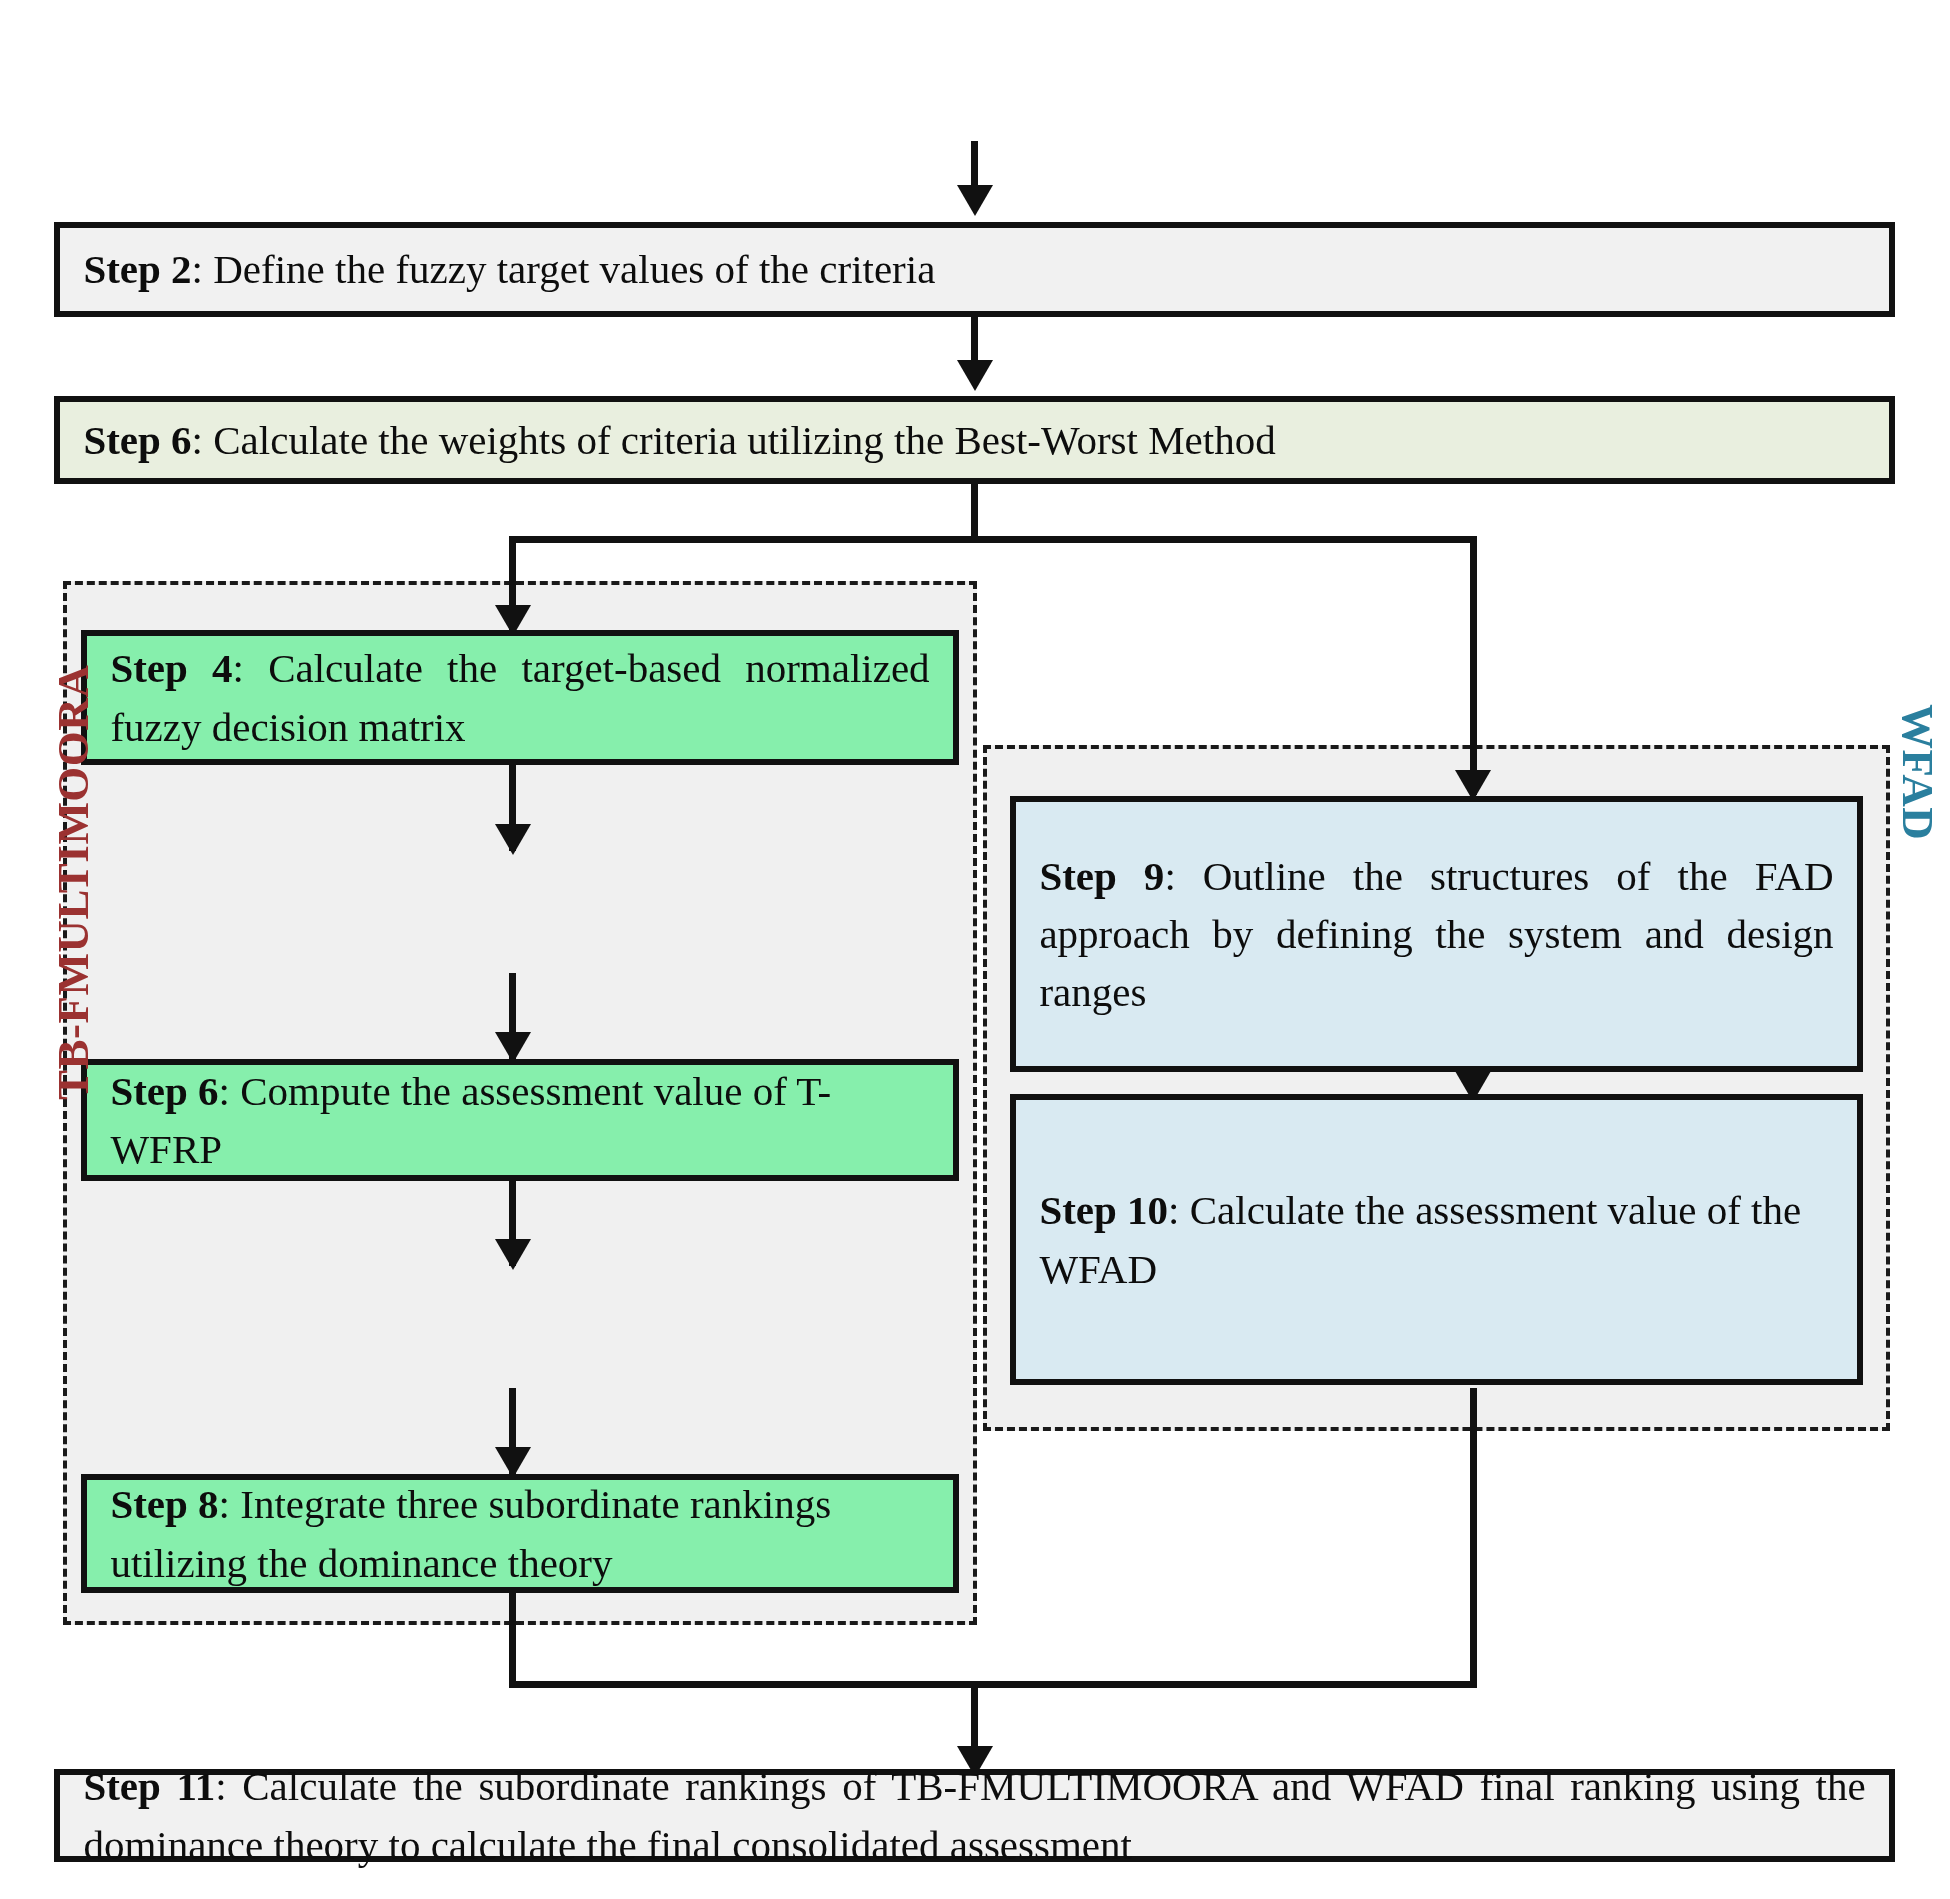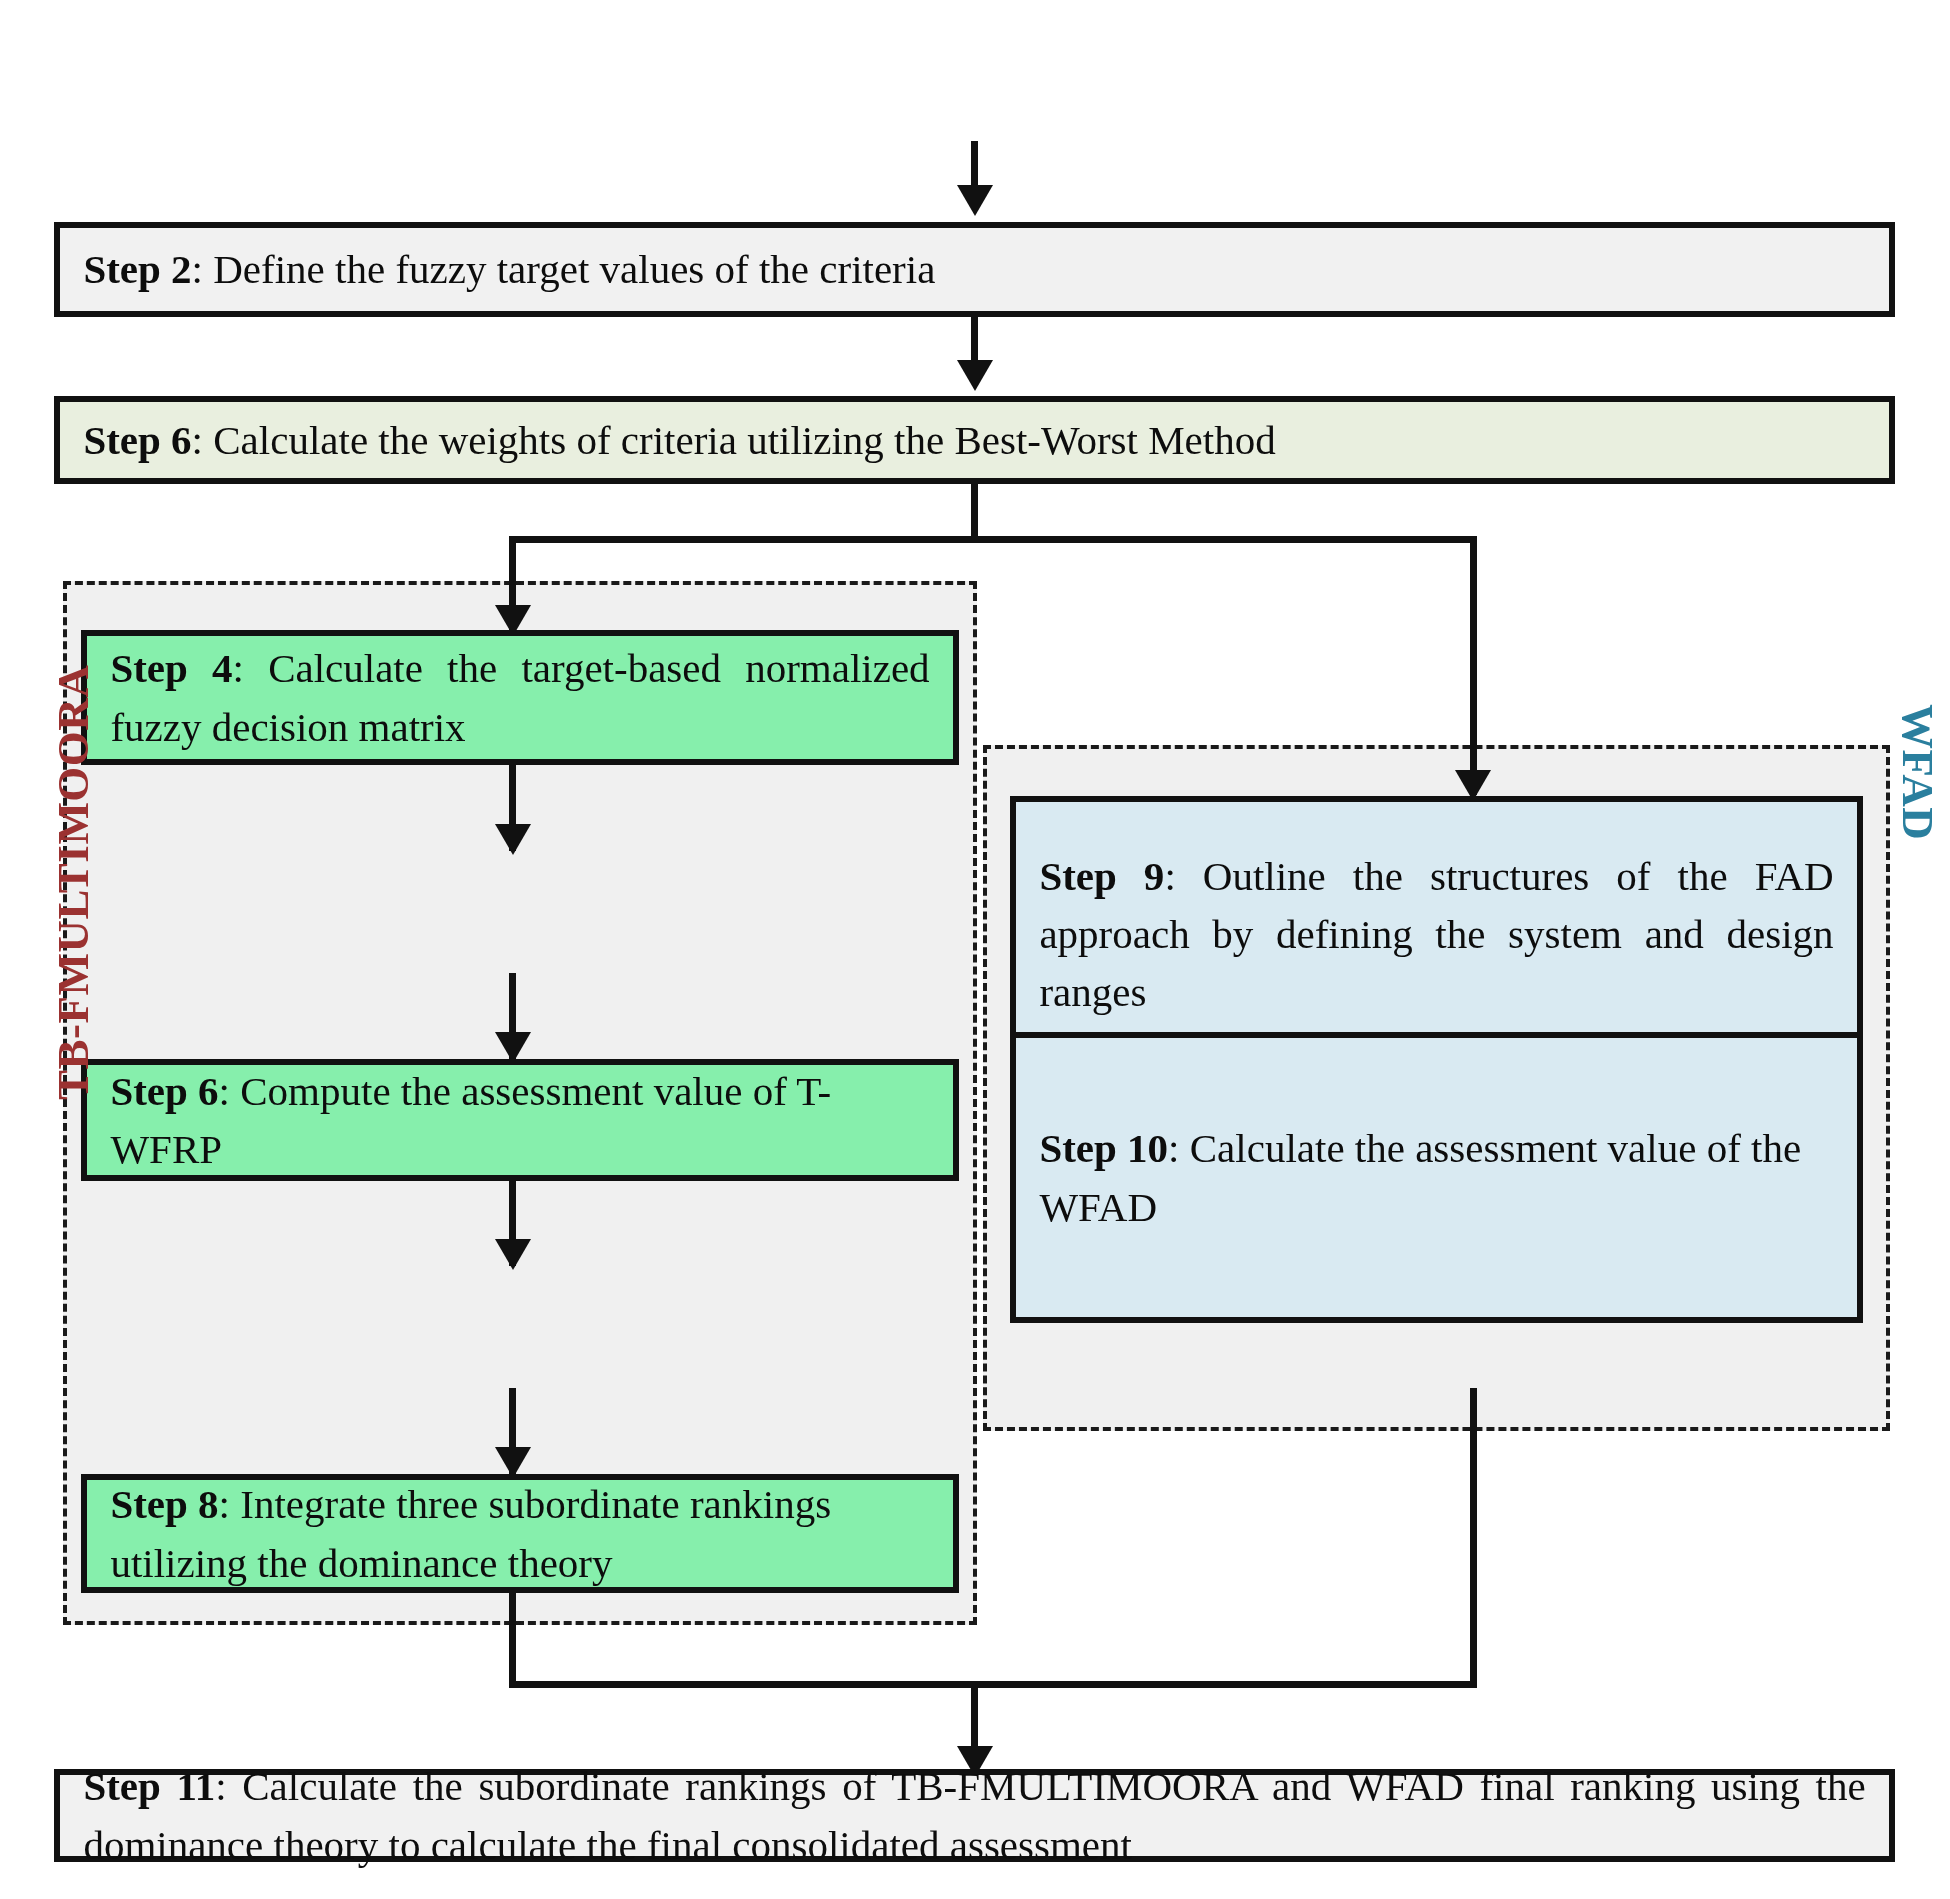--- a/index.html
+++ b/index.html
@@ -162,21 +162,21 @@
     </div>
   </div>
 
   <div class="box blue" style="left:1010px;top:796px;width:853px;height:276px;">
     <div class="txt">
       <b>Step 9</b><span>:</span>
       <span>Outline the structures of the FAD approach by defining the system and design ranges</span>
     </div>
   </div>
 
-  <div class="box blue nojust" style="left:1010px;top:1032px;width:853px;height:291px;">
+  <div class="box blue nojust" style="left:1010px;top:1094px;width:853px;height:291px;">
     <div class="txt">
       <b>Step 10</b><span>:</span>
       <span>Calculate the assessment value of the WFAD</span>
     </div>
   </div>
 
   <div class="box grey" style="left:54px;top:1769px;width:1841px;height:93px;">
     <div class="txt">
       <b>Step 11</b><span>:</span>
       <span>Calculate the subordinate rankings of TB-FMULTIMOORA and WFAD final ranking using the dominance theory to calculate the final consolidated assessment</span>

